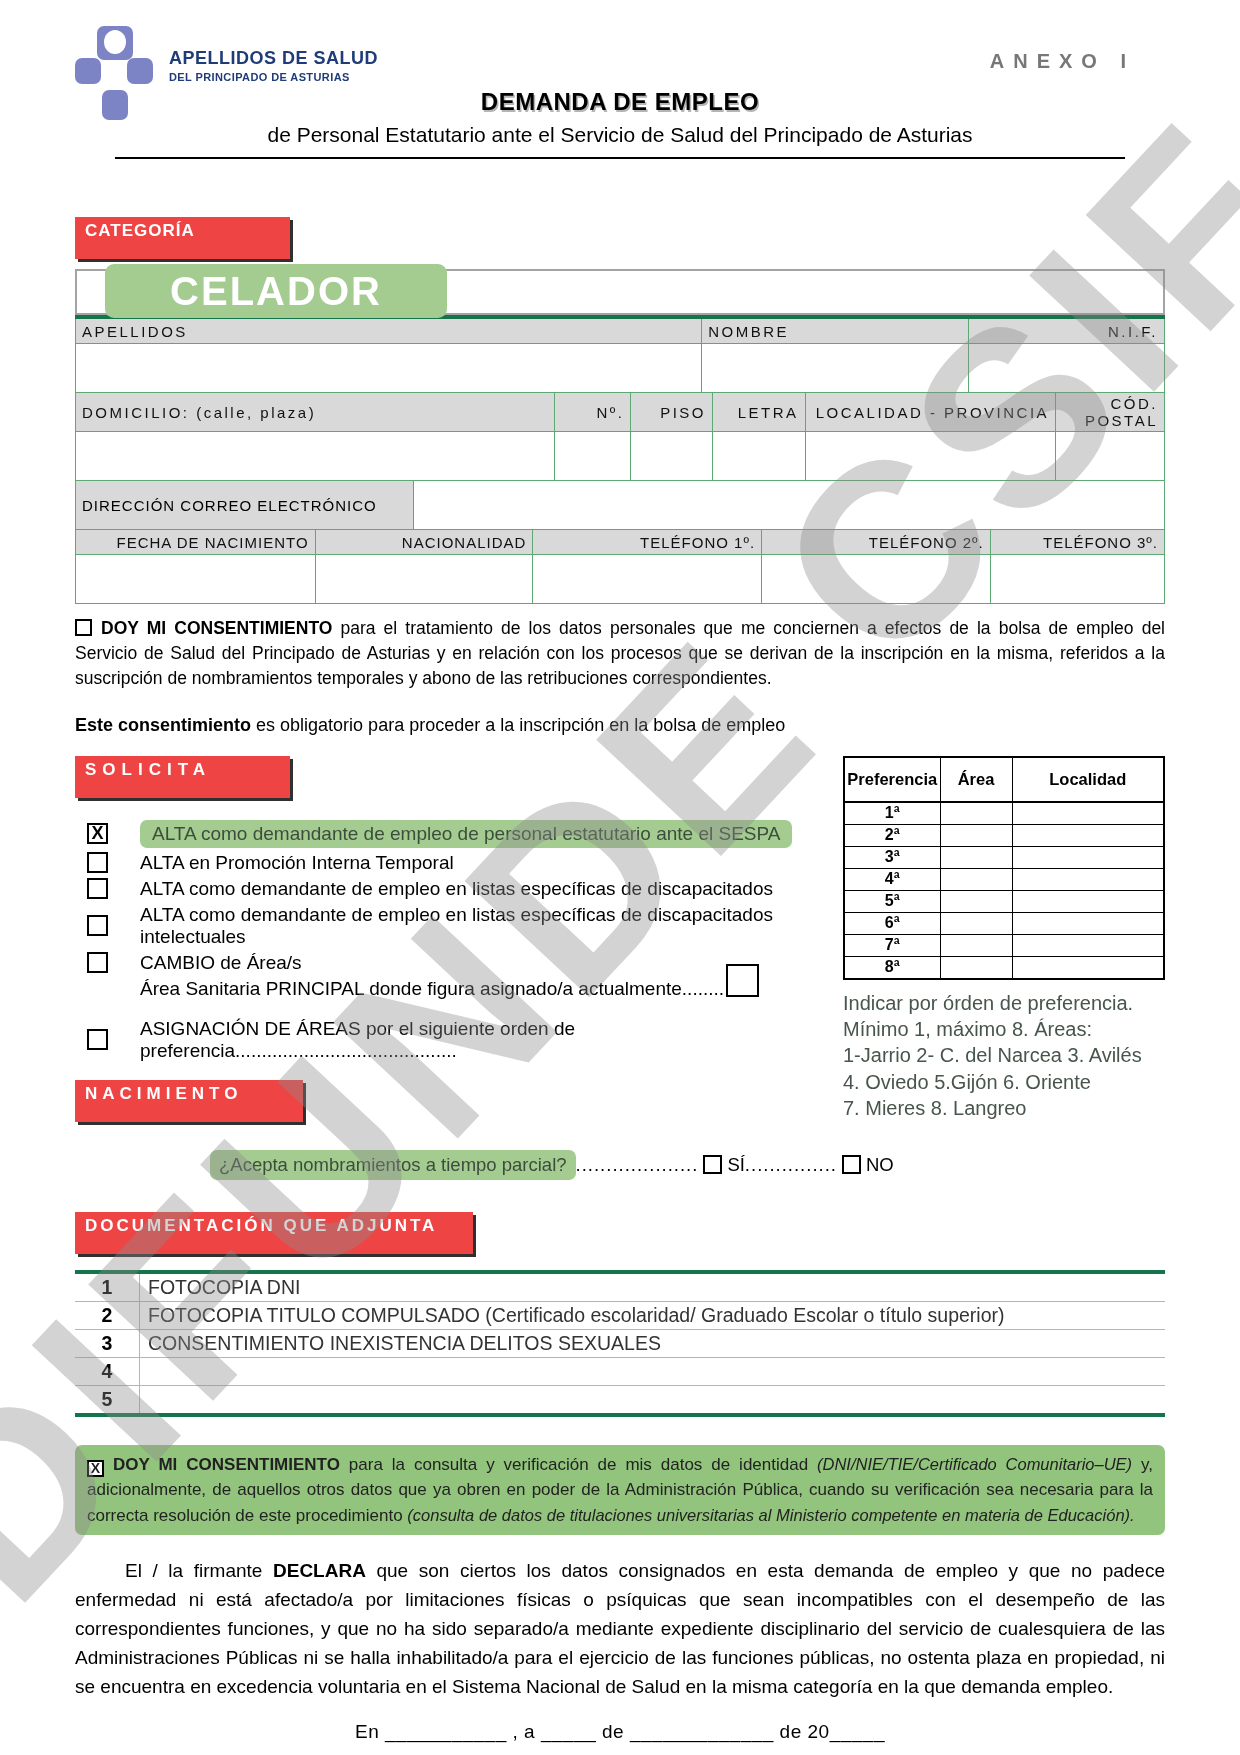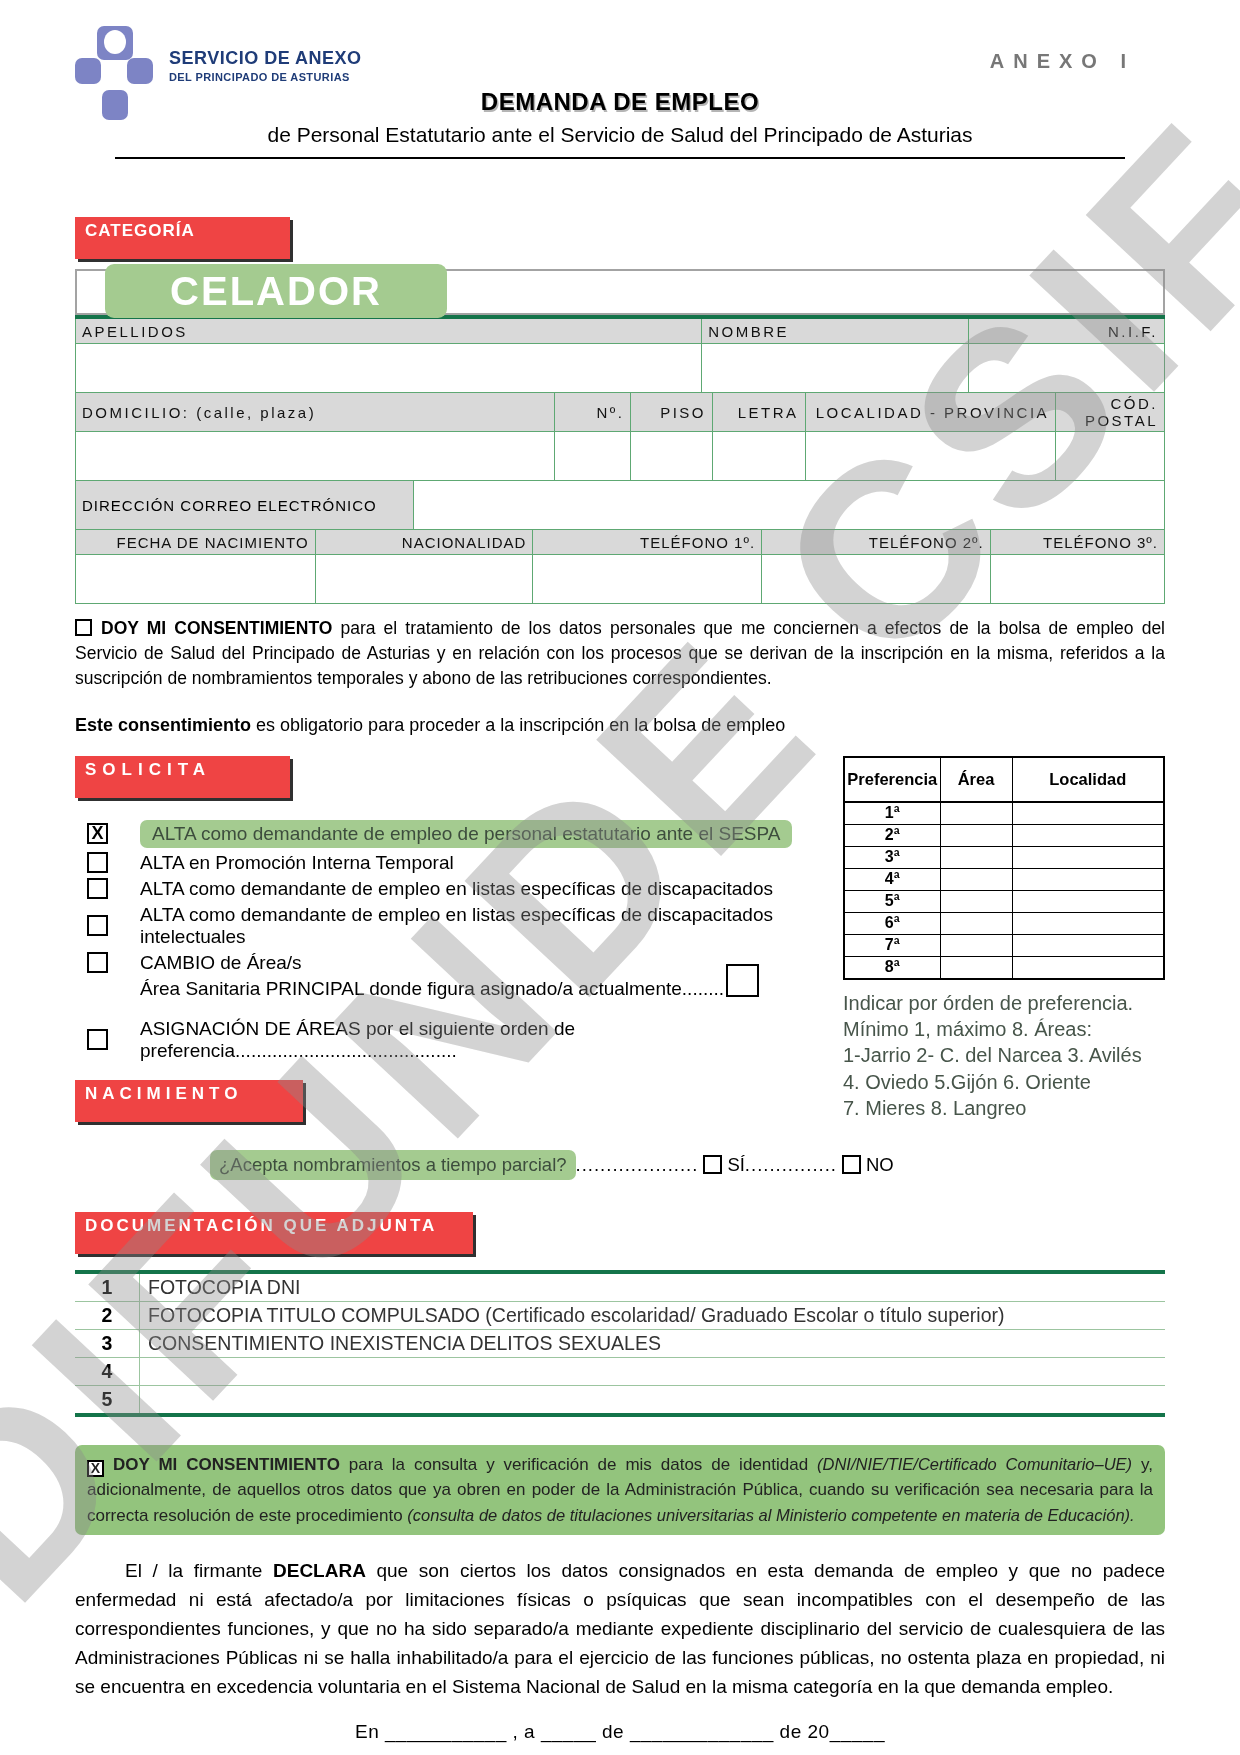--- a/index.html
+++ b/index.html
@@ -128,21 +128,21 @@
 
   <div class="logo">
     <div class="logo-mark">
       <div class="sq sq-head"></div>
       <div class="sq sq-left"></div>
       <div class="sq sq-right"></div>
       <div class="sq sq-leg"></div>
       <div class="head-circle"></div>
     </div>
     <div class="logo-text">
-      <div class="l1">SERVICIO DE ANEXO</div>
+      <div class="l1">APELLIDOS DE SALUD</div>
       <div class="l2">DEL PRINCIPADO DE ASTURIAS</div>
     </div>
   </div>
 
   <div class="annex">ANEXO I</div>
 
   <div class="content">
     <div class="title">DEMANDA DE EMPLEO</div>
     <div class="subtitle">de Personal Estatutario ante el Servicio de Salud del Principado de Asturias</div>
     <div class="rule"></div>

